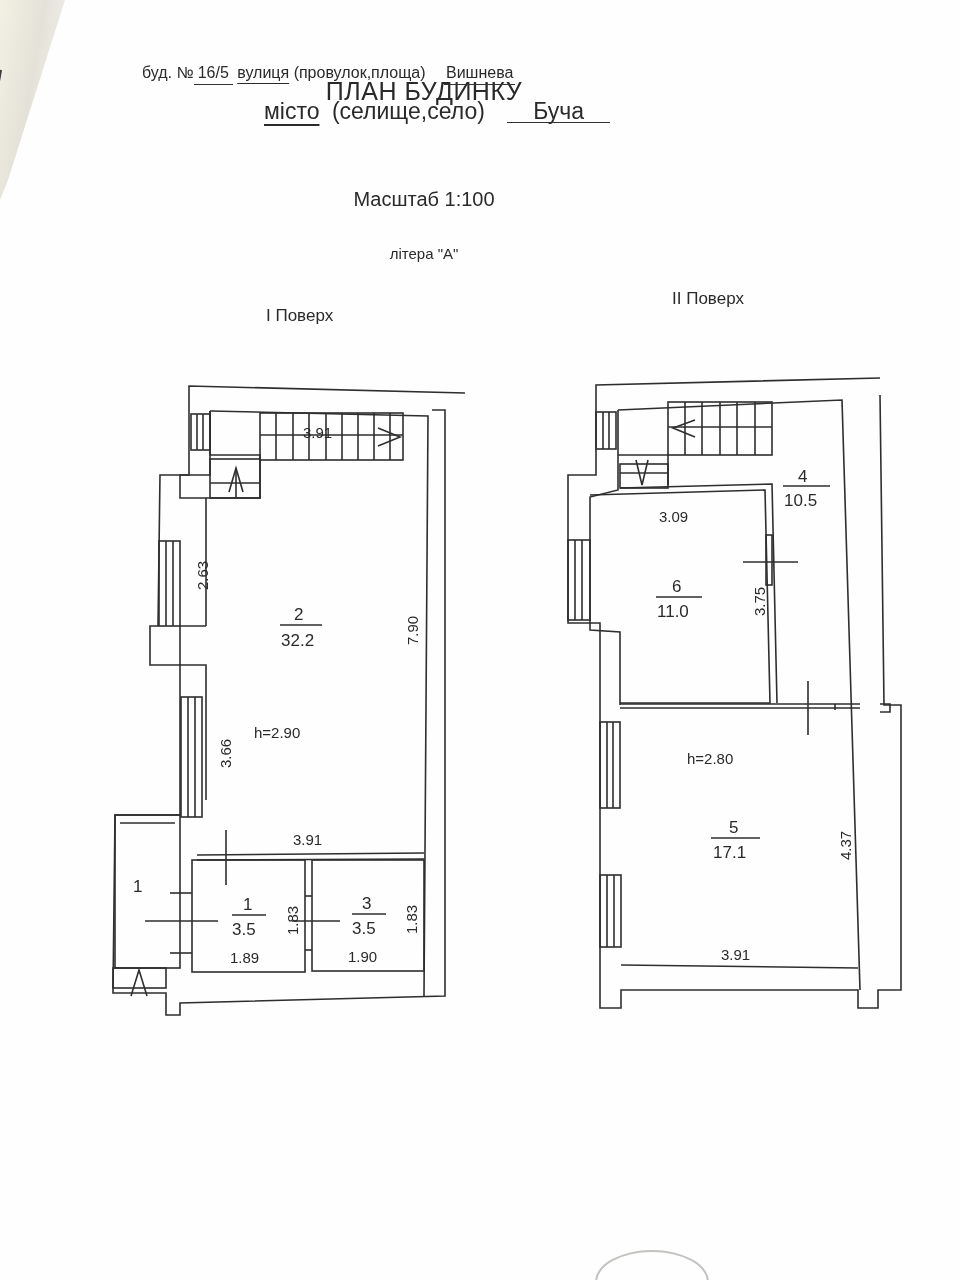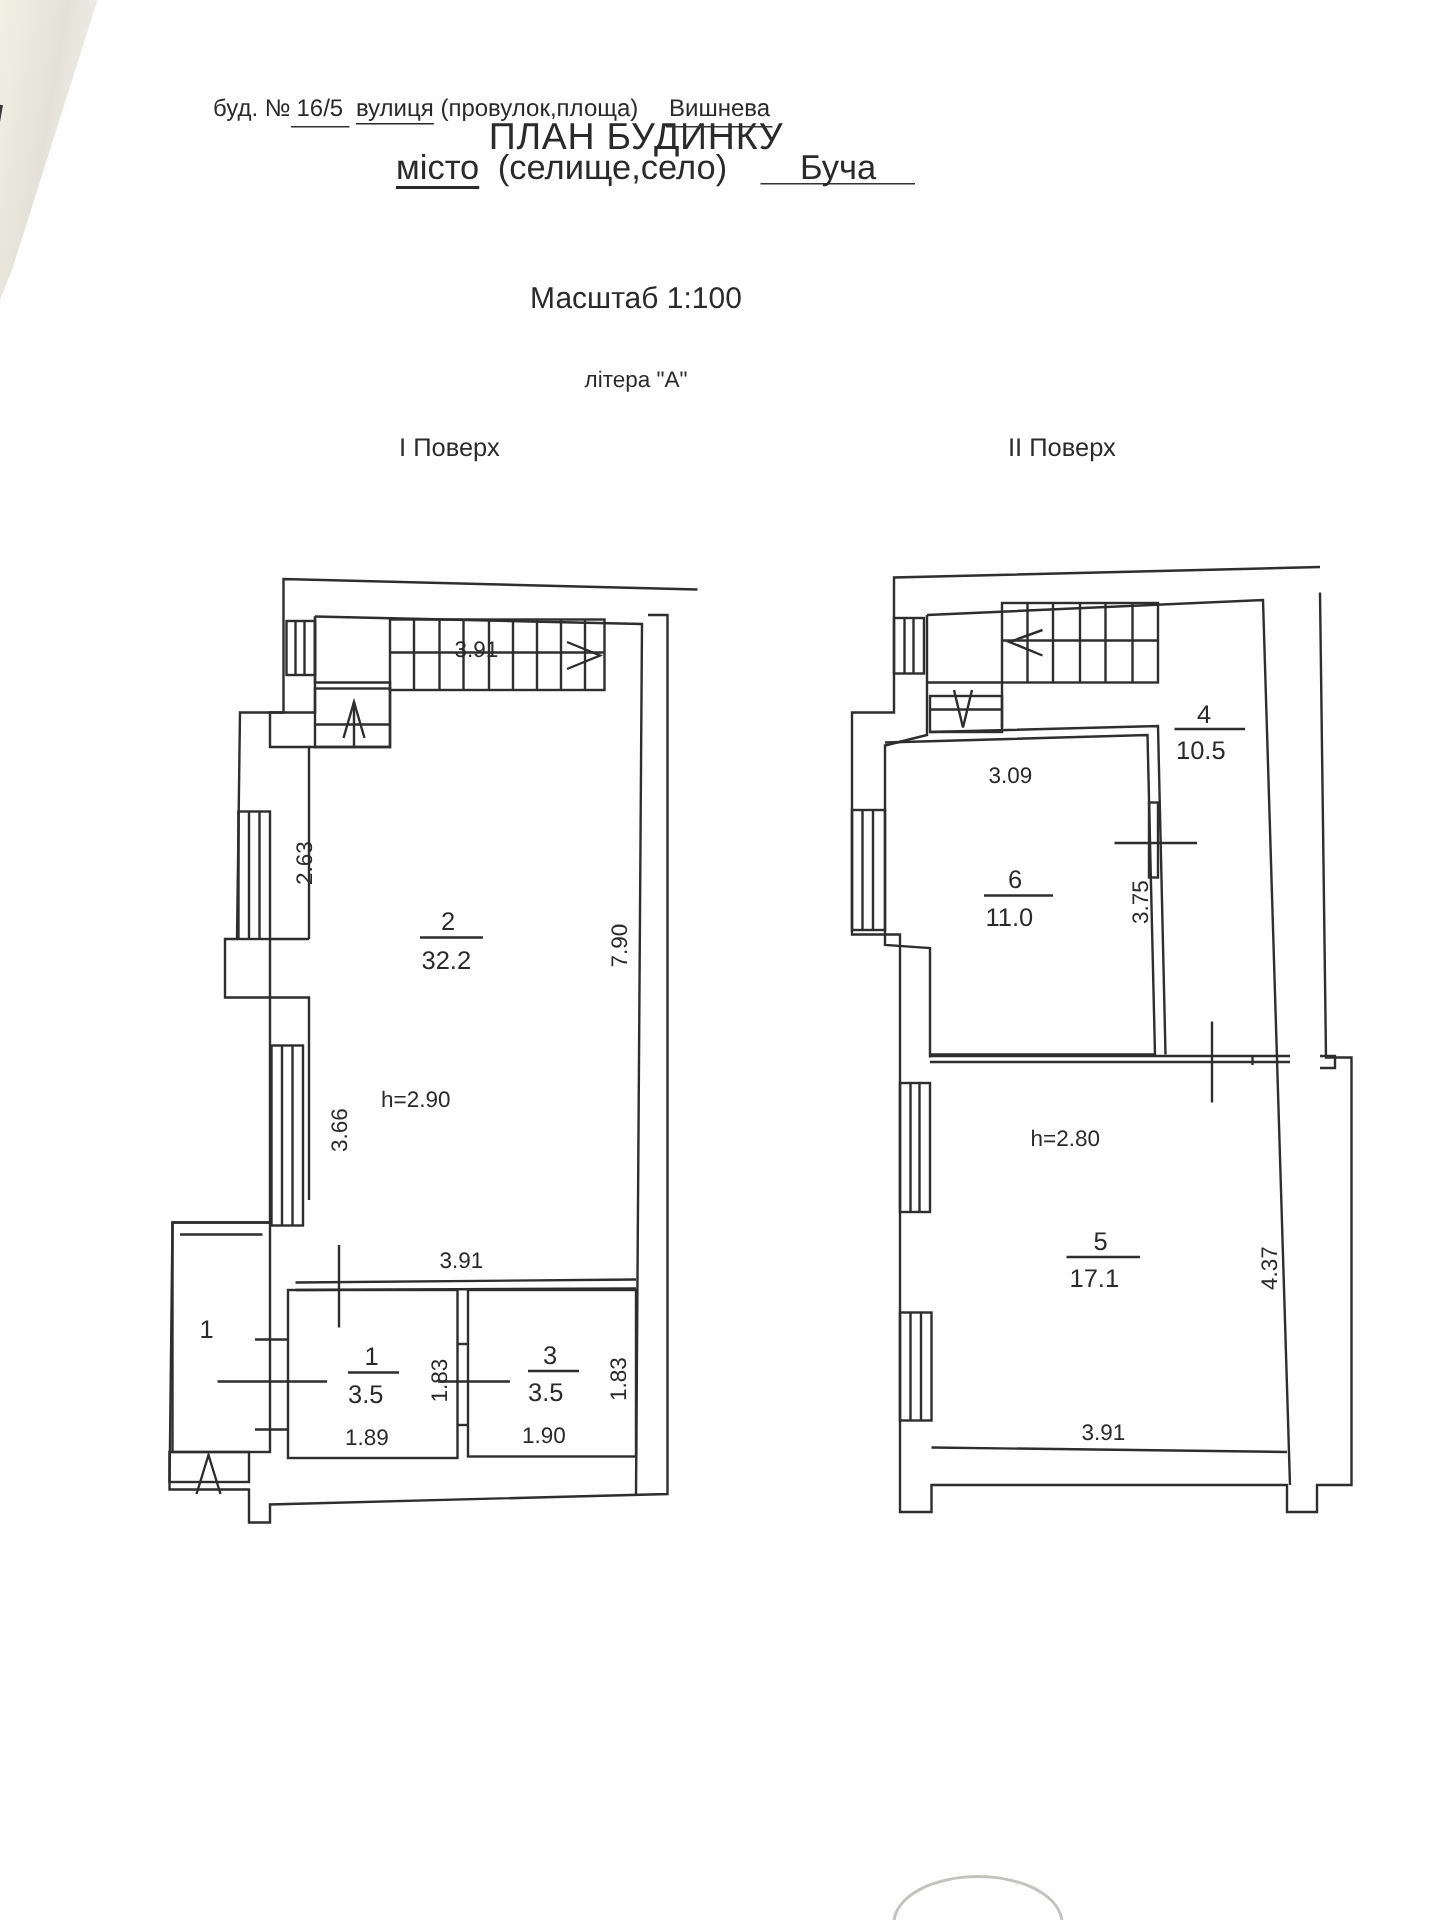--- a/index.html
+++ b/index.html
@@ -52,21 +52,21 @@
 
 <div class="line3">
   <span class="u">місто</span>
   <span style="margin-left:6px;">(селище,село)</span>
   <span class="fill" style="margin-left:16px;padding:0 26px 0 26px;">Буча</span>
 </div>
 
 <div class="title t4">Масштаб 1:100</div>
 <div class="title t5">літера "А"</div>
 
-<div class="floor-label" style="left:266px;top:289px;text-align:center;">I Поверх</div>
+<div class="floor-label" style="left:266px;top:306px;text-align:center;">I Поверх</div>
 <div class="floor-label" style="left:672px;top:289px;">II Поверх</div>
 
 <svg width="960" height="1280" viewBox="0 0 960 1280">
   <g fill="none" stroke="#2e2e2e" stroke-width="1.6">
 
     <g>
 
       <polyline points="465,393 189,386 189,475 160,475 158,626 150,626 150,665 180,665 180,815 115,815 113,993 166,993 166,1015 180,1015 180,1003 445,996 445,410 432,410"></polyline>
 
       <polyline points="210,411 428,416 424,996"></polyline>

